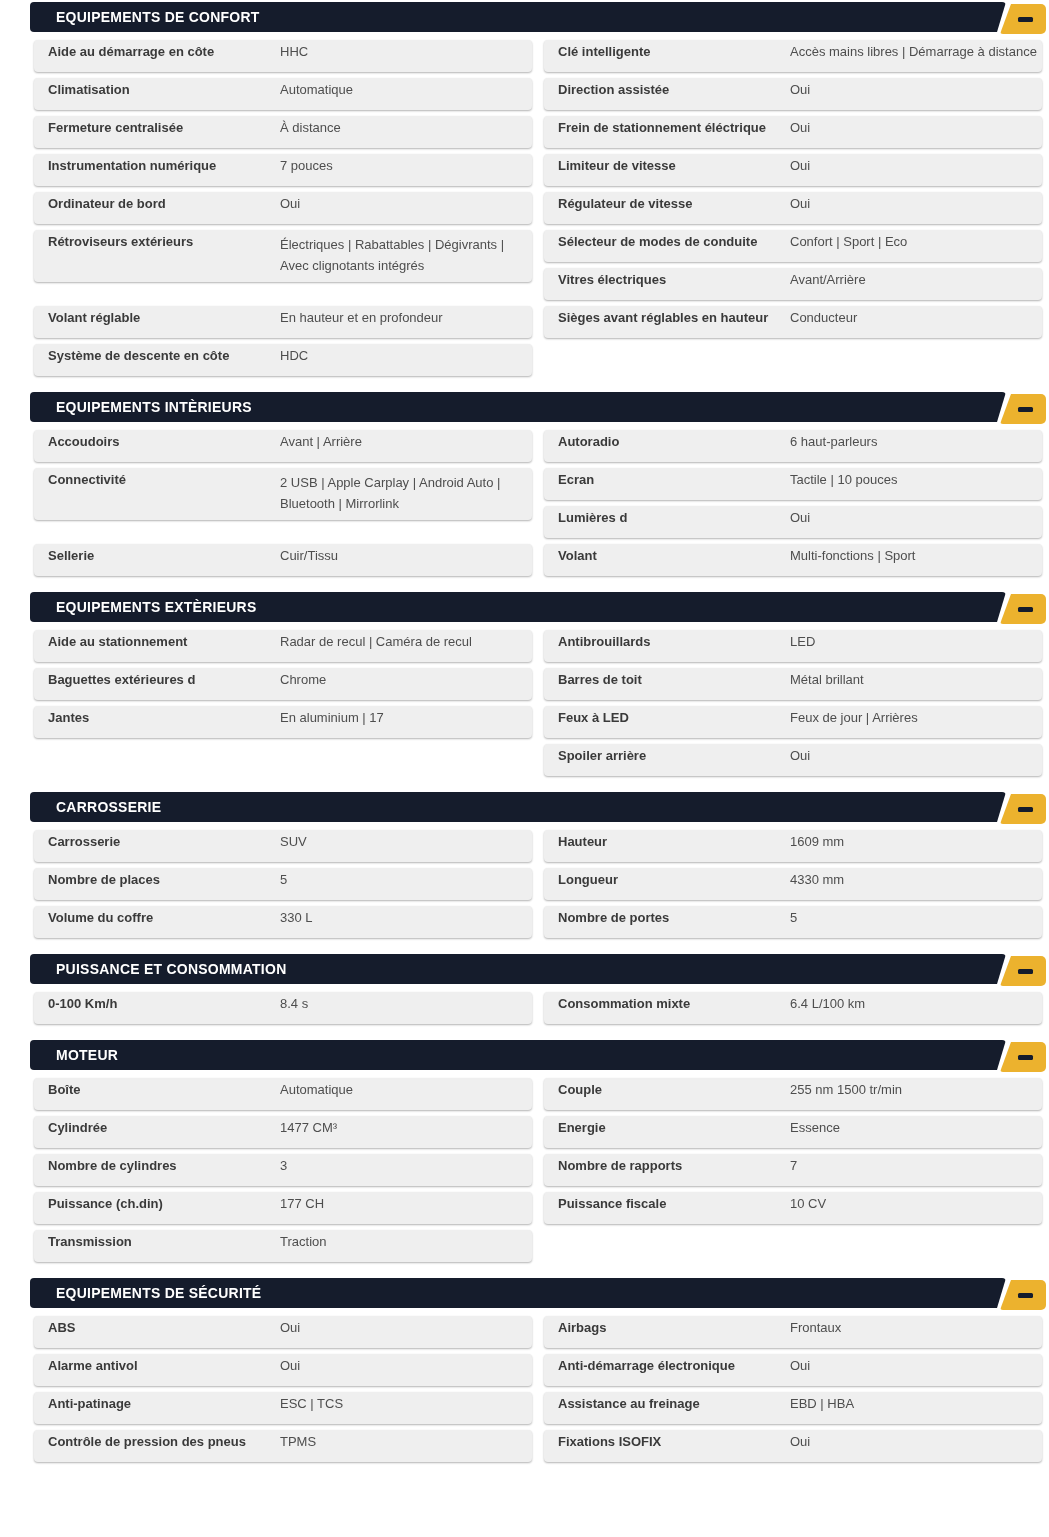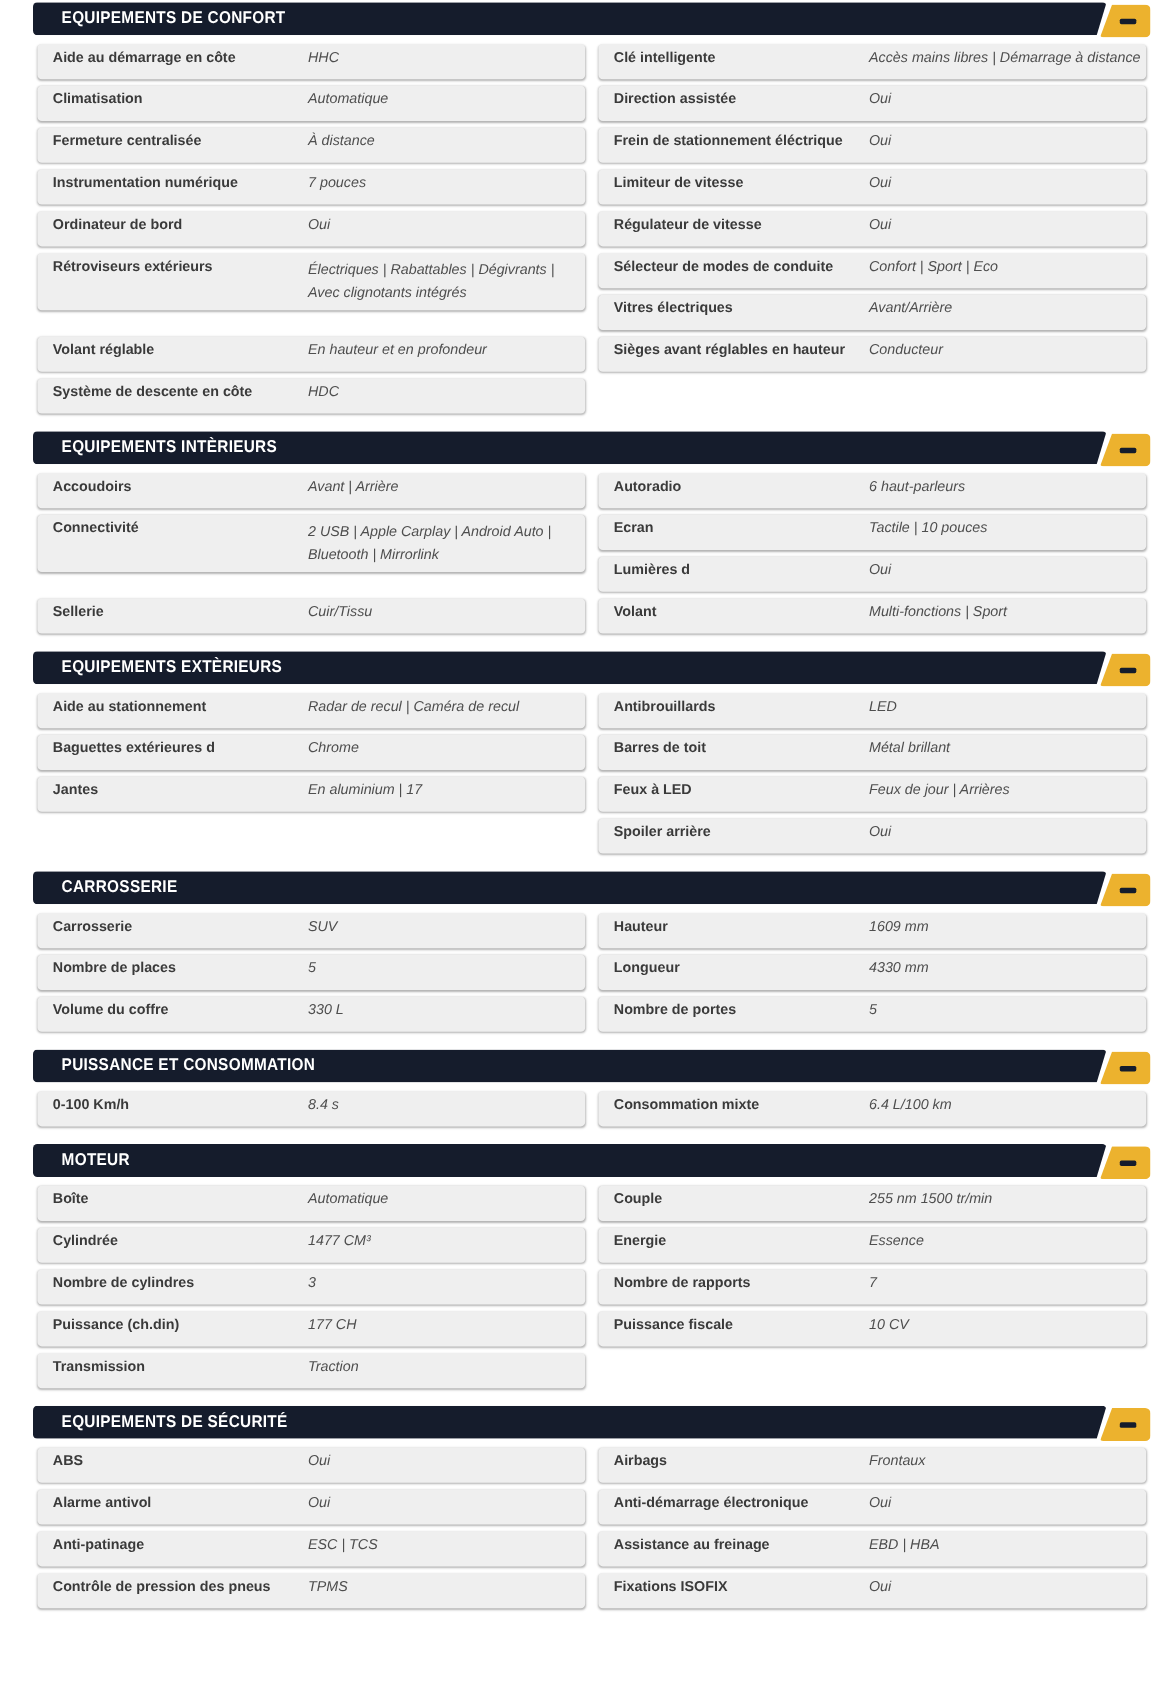--- a/index.html
+++ b/index.html
@@ -38,21 +38,21 @@
   .minus{display:block;width:15px;height:5px;background:var(--dark);border-radius:1.5px;margin-left:5px;}
   .cols{display:flex;gap:12px;padding:0 7px;margin-top:8px;}
   .col{flex:1;min-width:0;}
   .row{
     min-height:32px;margin-bottom:6px;background:var(--rowbg);
     border-radius:4px;box-shadow:0 1px 2px rgba(0,0,0,.3);
     display:flex;align-items:flex-start;padding:4px 10px 4px 14px;
   }
   .row.tall{min-height:52px;margin-bottom:24px;}
   .lbl{flex:0 0 232px;font-weight:700;color:var(--label);font-size:13px;white-space:nowrap;}
-  .val{flex:1;color:var(--value);font-size:13px;white-space:nowrap;font-style:italic;}
+  .val{flex:1;color:var(--value);font-size:13px;white-space:nowrap;}
   .row.tall .val{white-space:normal;line-height:21px;}
 </style>
 </head>
 <body>
 
 <main id="sections">
   <section class="spec-section">
     <div class="sec-header">
       <div class="bar">
         <span class="title">EQUIPEMENTS DE CONFORT</span>

